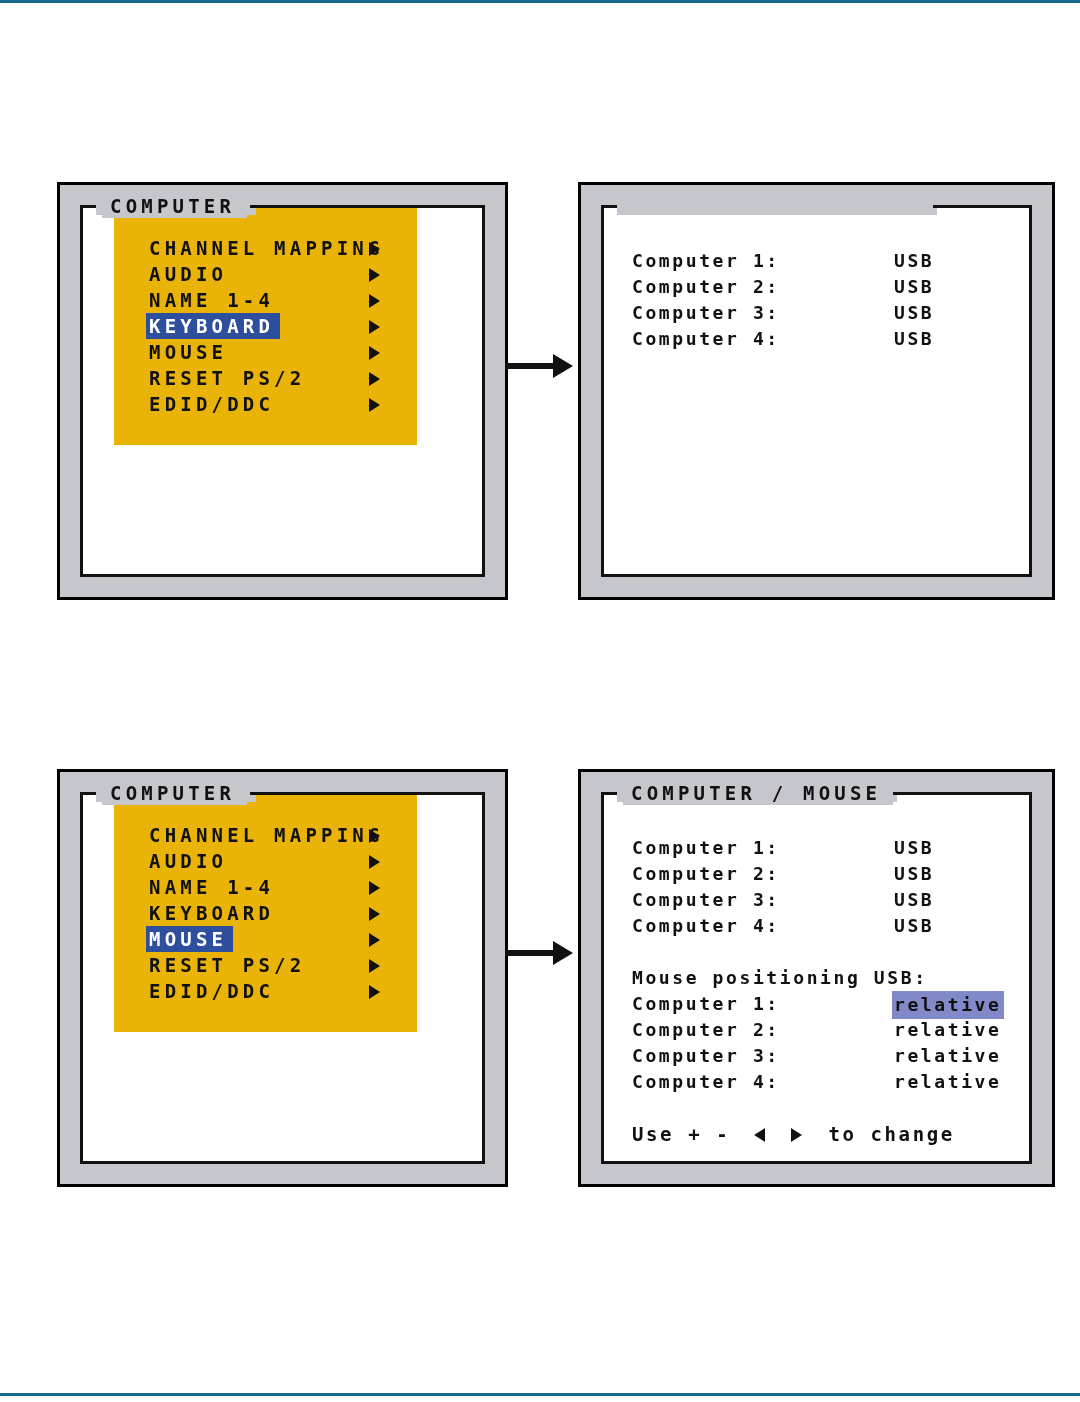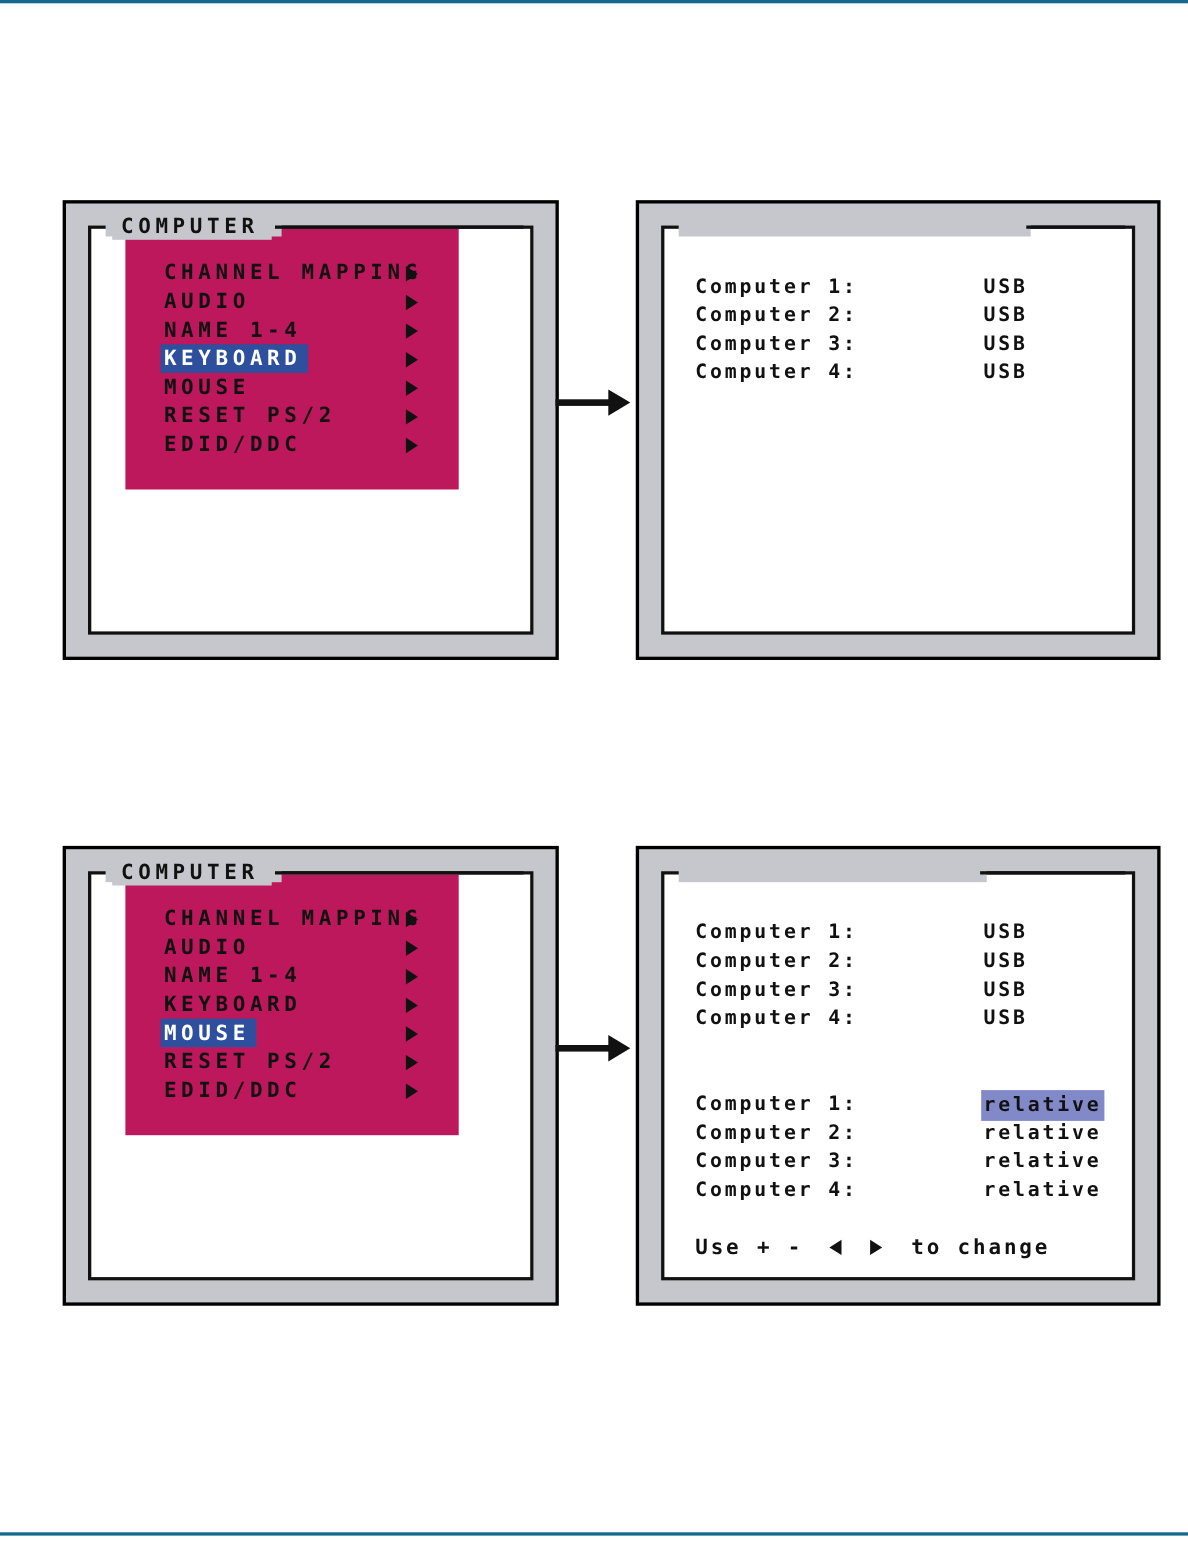--- a/index.html
+++ b/index.html
@@ -69,21 +69,21 @@
   }
   .title-notch {
     position: absolute;
     background: #c6c7cc;
     z-index: 2;
   }
 
   
   .menu-block {
     position: absolute;
-    background: #be185d;
+    background: #eab308;
   }
   .menu-row {
     position: absolute;
     left: 0;
     width: 100%;
     height: 26px;
   }
   .menu-label {
     position: absolute;
     left: 32px;
@@ -294,20 +294,23 @@
     </div>
     <div class="row" style="left:28px; top:92px; width:390px;">
       <span>Computer 3:</span>
       <span class="val" style="left:262px;">USB</span>
     </div>
     <div class="row" style="left:28px; top:118px; width:390px;">
       <span>Computer 4:</span>
       <span class="val" style="left:262px;">USB</span>
     </div>
 
+    <div class="row" style="left:28px; top:170px; width:400px;">
+      <span>Mouse positioning USB:</span>
+    </div>
 
     <div class="row" style="left:28px; top:196px; width:390px;">
       <span>Computer 1:</span>
       <span class="val hl" style="left:260px;">relative</span>
     </div>
     <div class="row" style="left:28px; top:222px; width:390px;">
       <span>Computer 2:</span>
       <span class="val" style="left:262px;">relative</span>
     </div>
     <div class="row" style="left:28px; top:248px; width:390px;">
@@ -322,13 +325,14 @@
     <div class="hint" style="left:28px; top:326px;">
       <span>Use + -</span>
       <span class="tri-l" style="margin-left:10px;"></span>
       <span class="tri-r" style="margin-left:12px;"></span>
       <span style="margin-left:12px;">to change</span>
     </div>
 
   </div>
   <div class="title-notch" style="left:36px; top:14px; width:280px; height:16px;"></div>
   <div class="title-rule" style="left:310px; width:132px;"></div>
+  <div class="panel-title">COMPUTER / MOUSE</div>
 </div>
 
 </body></html>

